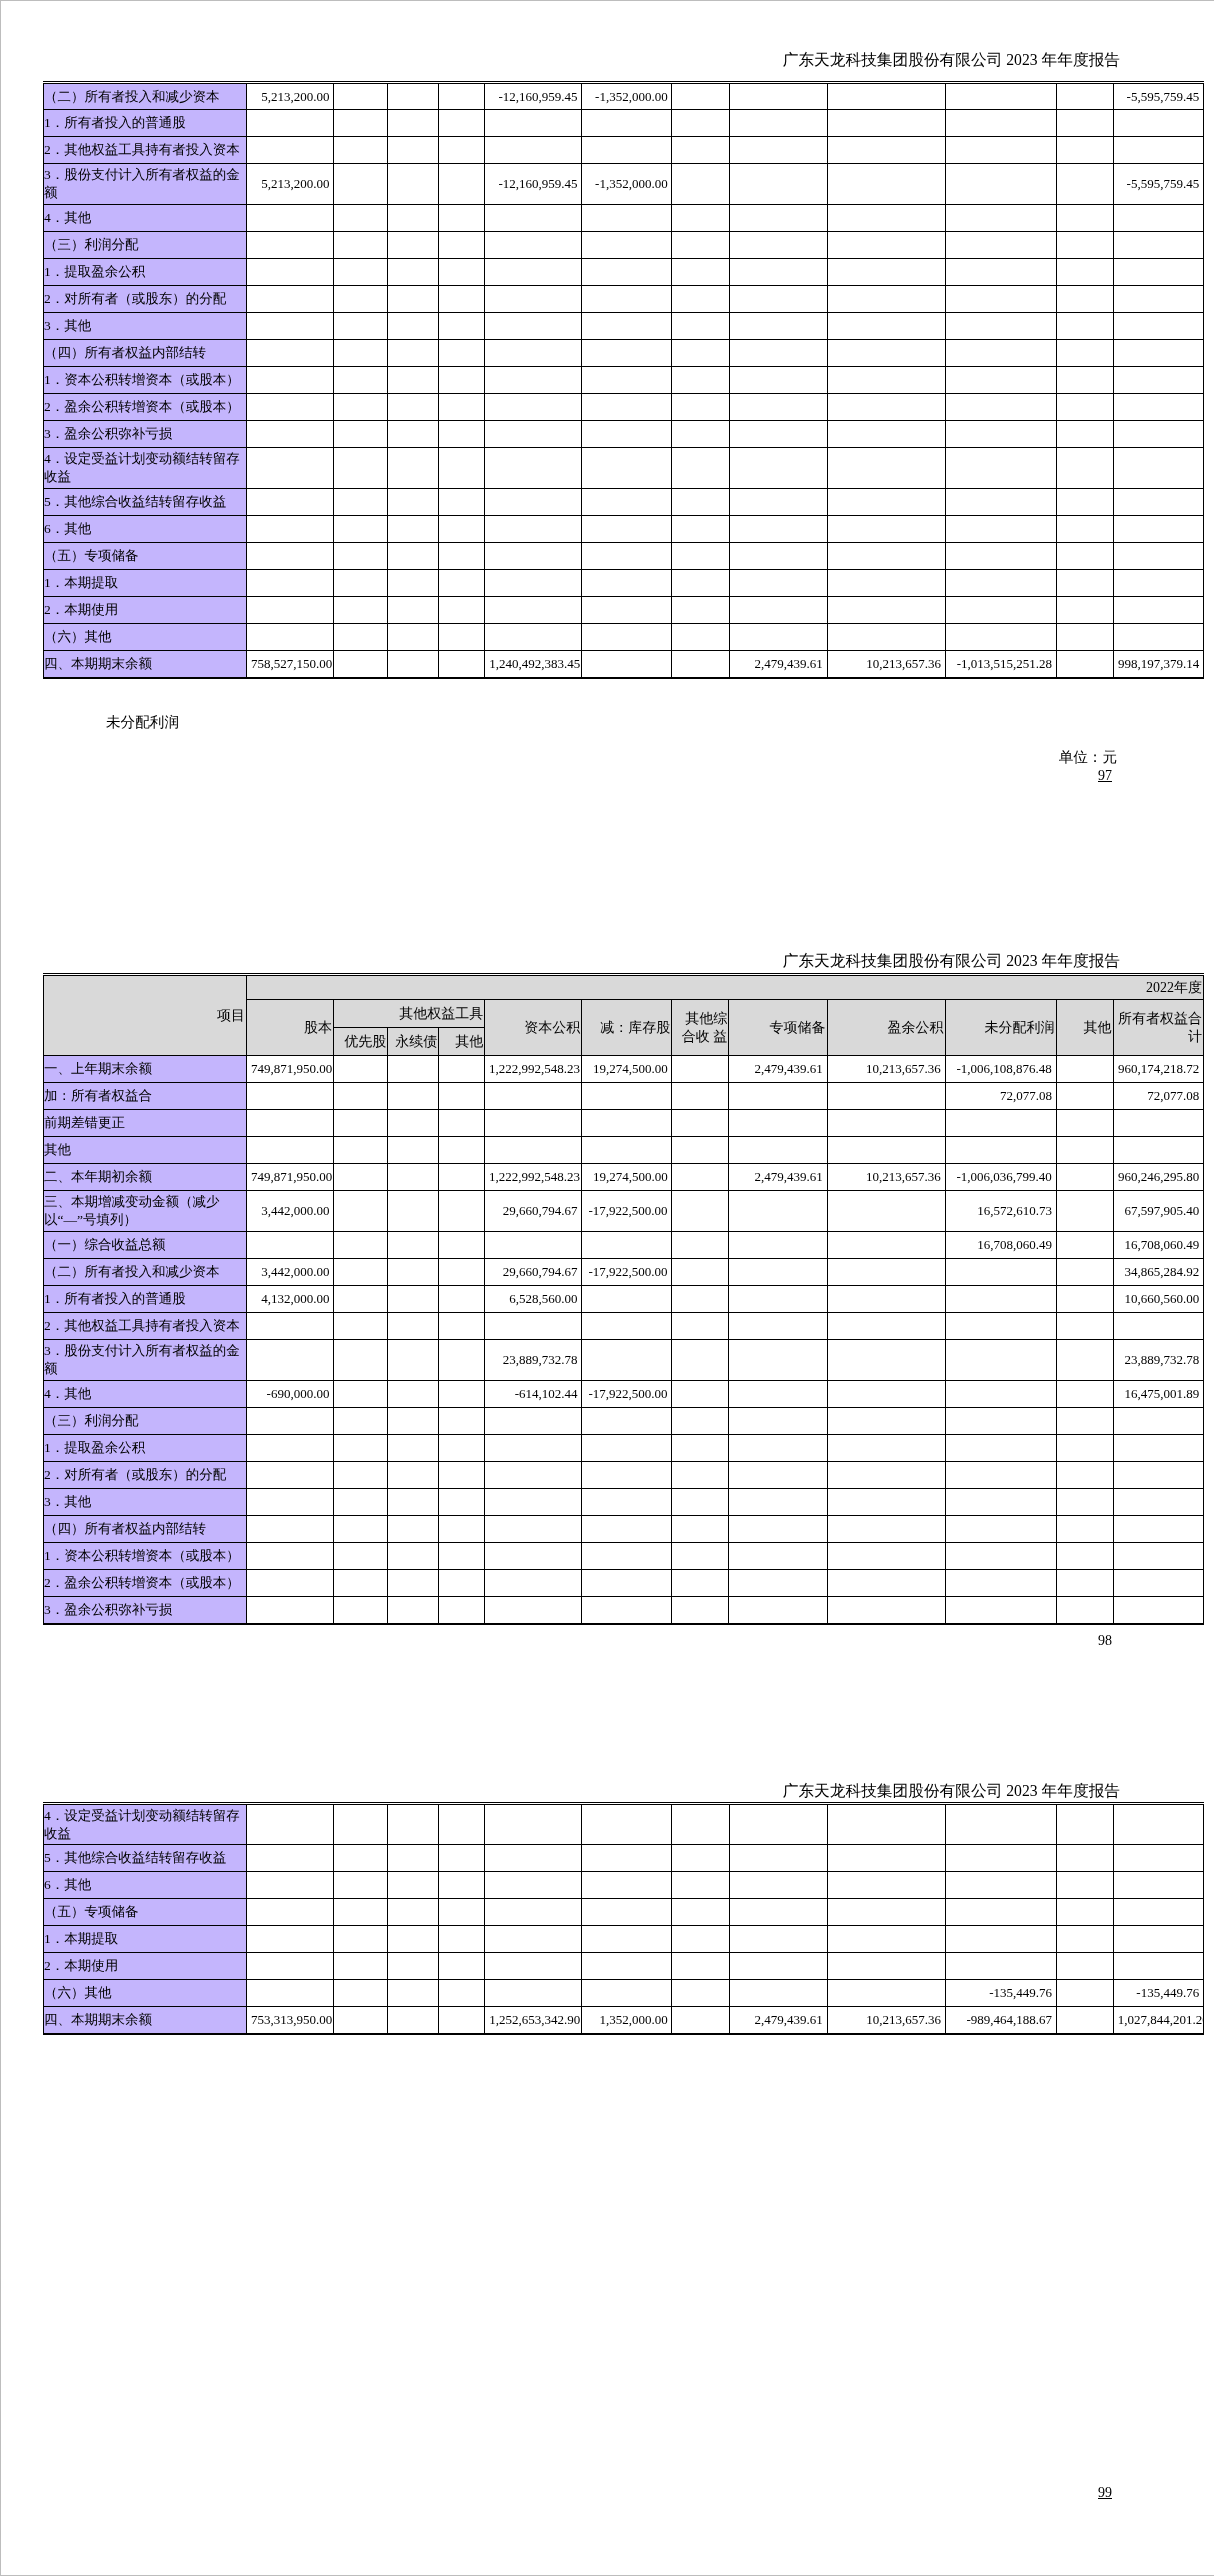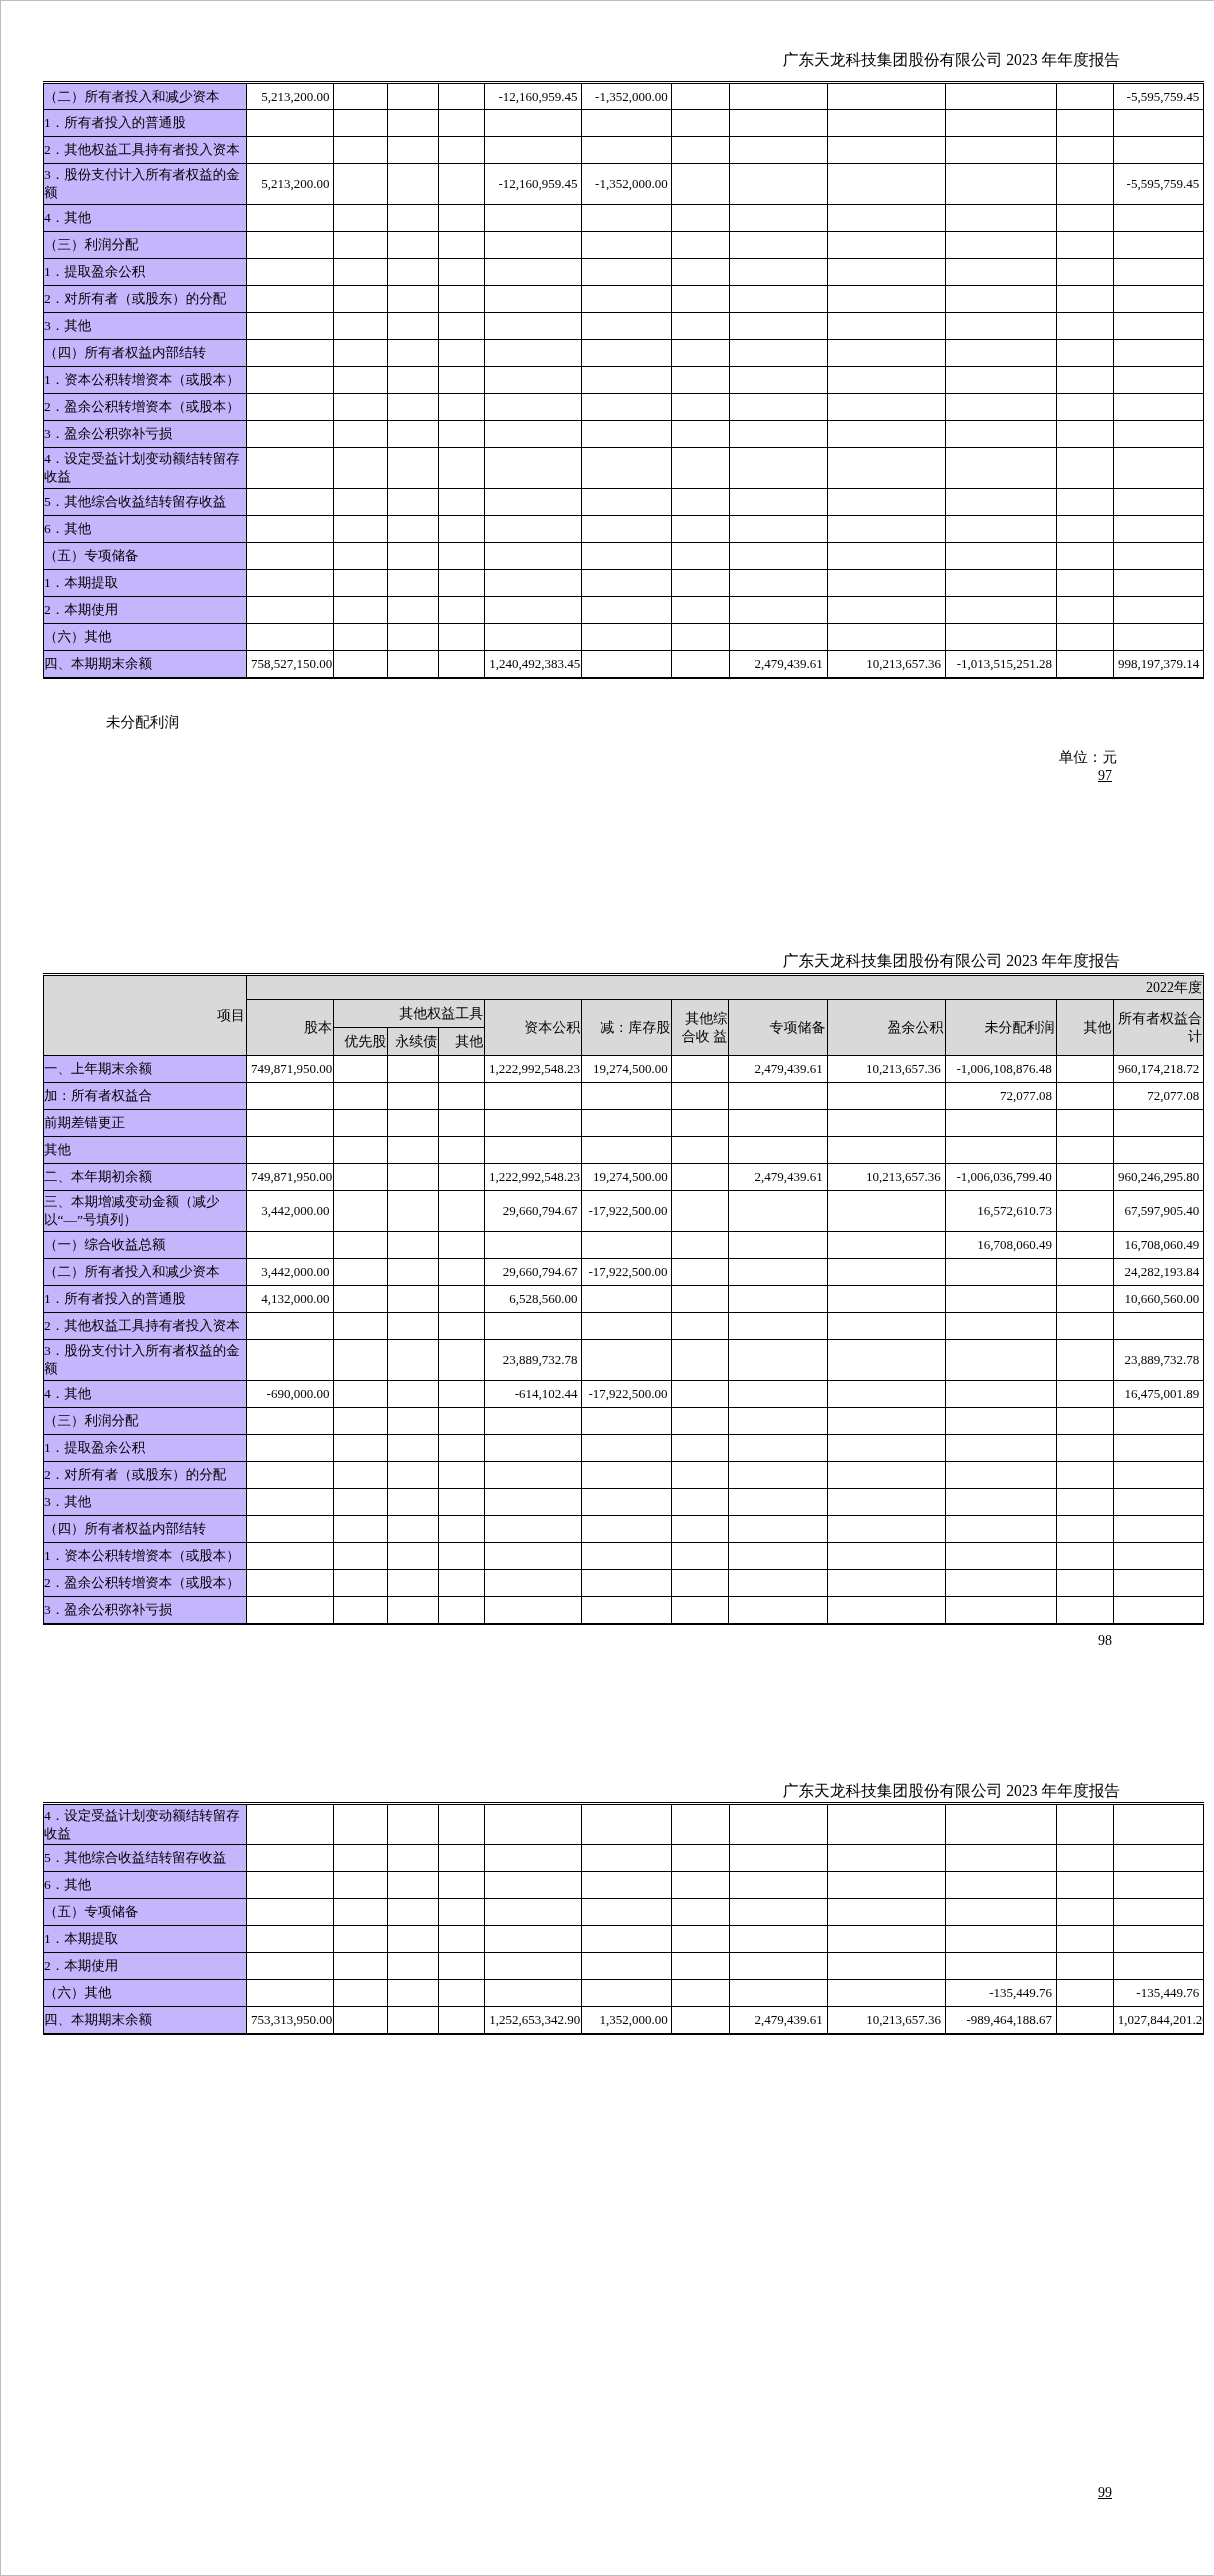--- a/index.html
+++ b/index.html
@@ -528,21 +528,21 @@
         <td class="val"></td>
         <td class="val"></td>
         <td class="val"></td>
         <td class="val">29,660,794.67</td>
         <td class="val">-17,922,500.00</td>
         <td class="val"></td>
         <td class="val"></td>
         <td class="val"></td>
         <td class="val"></td>
         <td class="val"></td>
-        <td class="val">24,282,193.84</td>
+        <td class="val">34,865,284.92</td>
       </tr>
       <tr class="r">
         <td class="lbl i0">1．所有者投入的普通股</td>
         <td class="val">4,132,000.00</td>
         <td class="val"></td>
         <td class="val"></td>
         <td class="val"></td>
         <td class="val">6,528,560.00</td>
         <td class="val"></td>
         <td class="val"></td>

